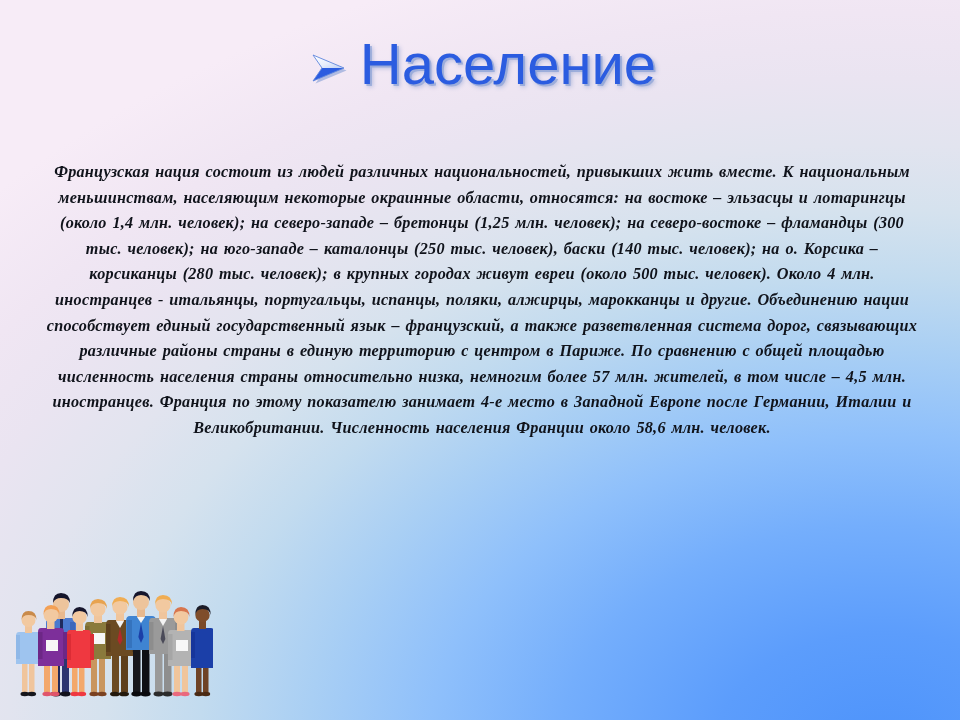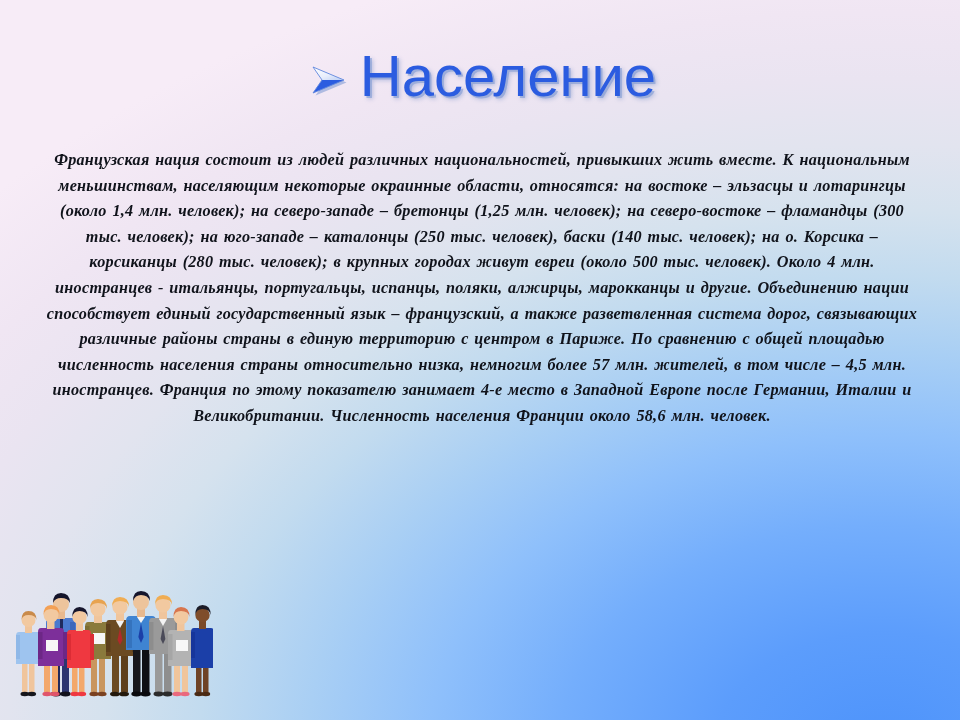--- a/index.html
+++ b/index.html
@@ -35,21 +35,21 @@
         rgba(250,234,247,0.55) 14%,
         rgba(244,232,245,0.20) 26%,
         rgba(255,255,255,0.00) 40%);
     background-blend-mode: normal, normal;
   }
 
   
   .title-row {
     position: absolute;
     left: 0;
-    top: 46px;
+    top: 34px;
     width: 960px;
     display: flex;
     align-items: center;
     justify-content: center;
     gap: 10px;
   }
 
   .title-bullet {
     display: block;
     width: 46px;
@@ -68,21 +68,21 @@
     white-space: nowrap;
     text-shadow:
       2px 2px 0 rgba(120,150,210,0.55),
       3px 3px 4px rgba(90,120,190,0.38);
   }
 
   
   .body-block {
     position: absolute;
     left: 46px;
-    top: 148px;
+    top: 160px;
     width: 872px;
   }
 
   .body-text {
     margin: 0;
     text-align: center;
     font-style: italic;
     font-weight: 700;
     font-size: 16.2px;
     line-height: 25.6px;

